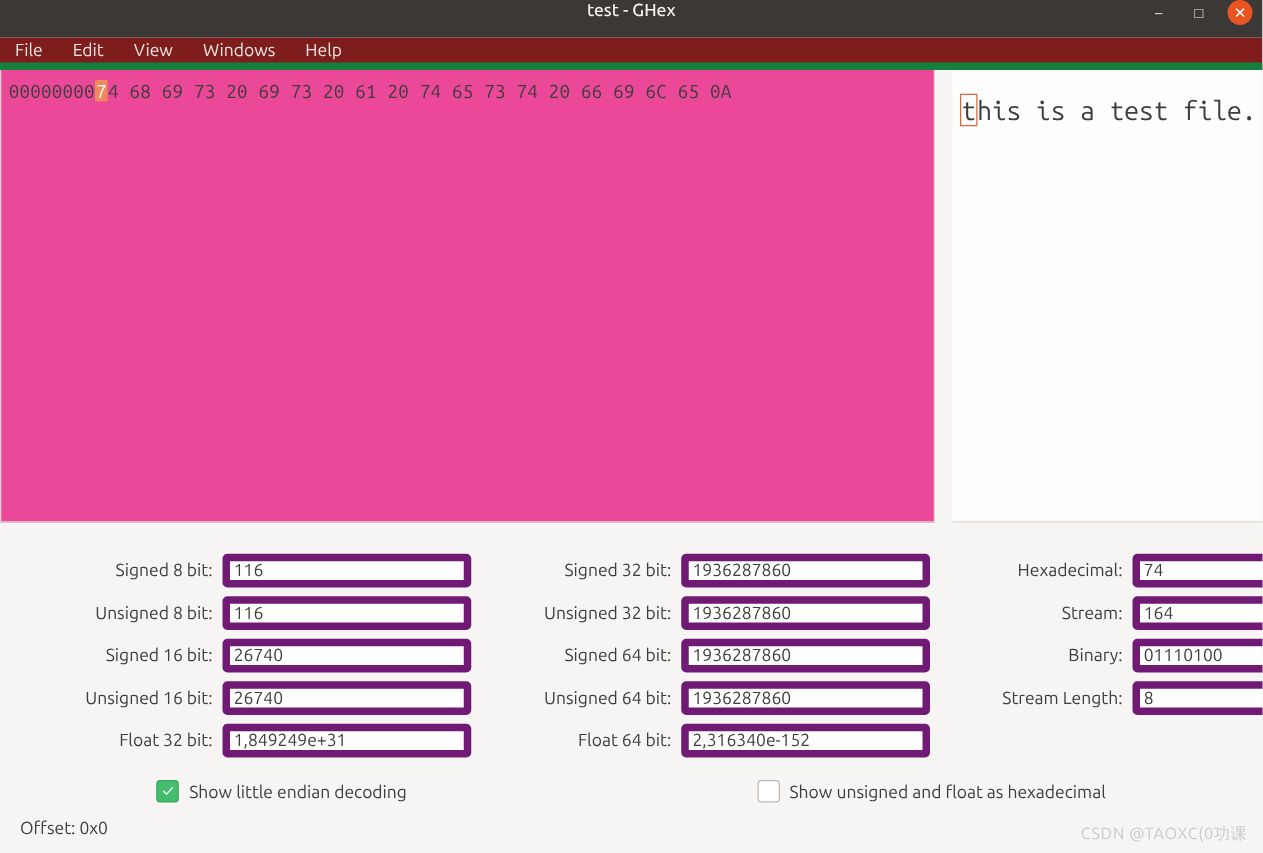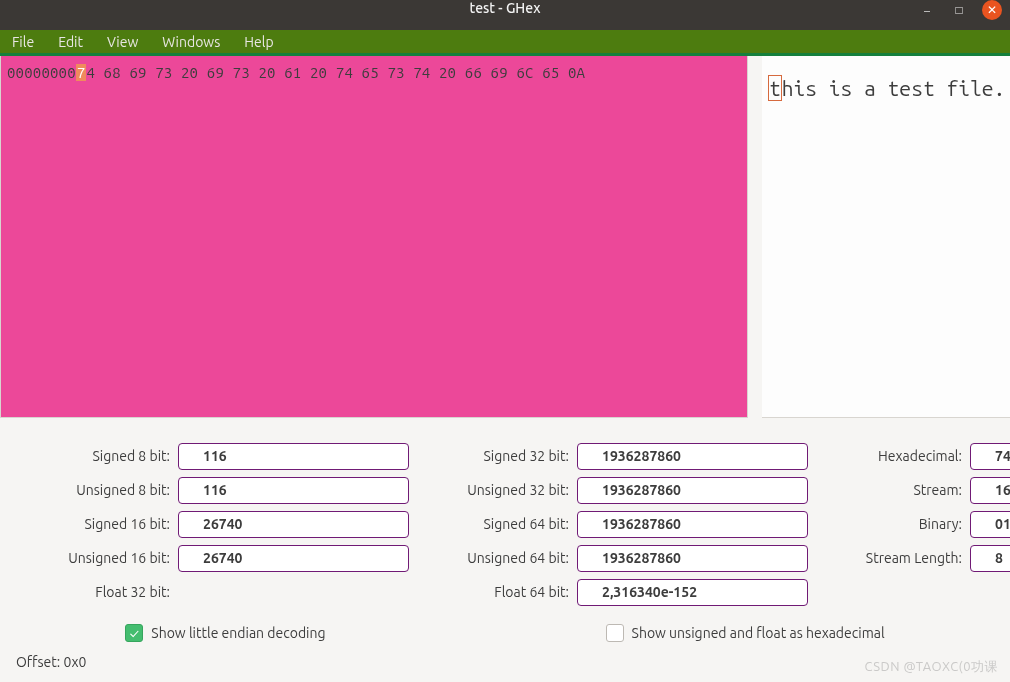--- a/index.html
+++ b/index.html
@@ -35,26 +35,26 @@
       color: #e2e2e2;
       font-size: 12px;
     }
     .win-close {
       background: #e95420;
       border-radius: 50%;
       width: 20px; height: 20px;
       color: #fff;
     }
     .menubar {
-      background: #4d7c0f;
+      background: #7f1d1d;
       height: 26px;
       display: flex;
       align-items: stretch;
       padding: 0 0px;
-      border-bottom: 3px solid #15803d;
+      border-bottom: 6px solid #15803d;
     }
     .menu-item {
       color: #e8e6e3;
       padding: 0 12px;
       display: flex;
       align-items: center;
       font-size: 14px;
       cursor: pointer;
     }
     .workarea {
@@ -122,28 +122,27 @@
       padding-right: 8px;
       color: #3d3d3d;
       font-size: 14px;
     }
     .col1 .field-label { width: 160px; }
     .col2 .field-label { width: 148px; }
     .col3 .field-label { width: 142px; }
     .field-input {
       flex: 1;
       height: 27px;
-      border: 1px solid #701a75;
+      border: 6px solid #701a75;
       border-radius: 4px;
       background: #fff;
-      padding: 0 24px;
+      padding: 0 3px;
       font-size: 14px;
       color: #3d3d3d;
       font-family: inherit;
-      font-weight: bold;
     }
     .stream-row .field-input { flex: 1; }
     .stream-row .field-input { border-radius: 4px 0 0 4px; }
     .check-row {
       display: flex;
       justify-content: center;
       gap: 280px;
       padding: 18px 0 0 0;
     }
     .checkbox-wrap {
@@ -218,20 +217,21 @@
     <div class="field-row">
         <span class="field-label">Signed 16 bit:</span>
         <input class="field-input" value="26740" style="">
       </div>
     <div class="field-row">
         <span class="field-label">Unsigned 16 bit:</span>
         <input class="field-input" value="26740" style="">
       </div>
     <div class="field-row">
         <span class="field-label">Float 32 bit:</span>
+        <input class="field-input" value="1,849249e+31" style="">
       </div>
   </div>
   <div class="field-col col2">
     <div class="field-row">
         <span class="field-label">Signed 32 bit:</span>
         <input class="field-input" value="1936287860" style="">
       </div>
     <div class="field-row">
         <span class="field-label">Unsigned 32 bit:</span>
         <input class="field-input" value="1936287860" style="">

